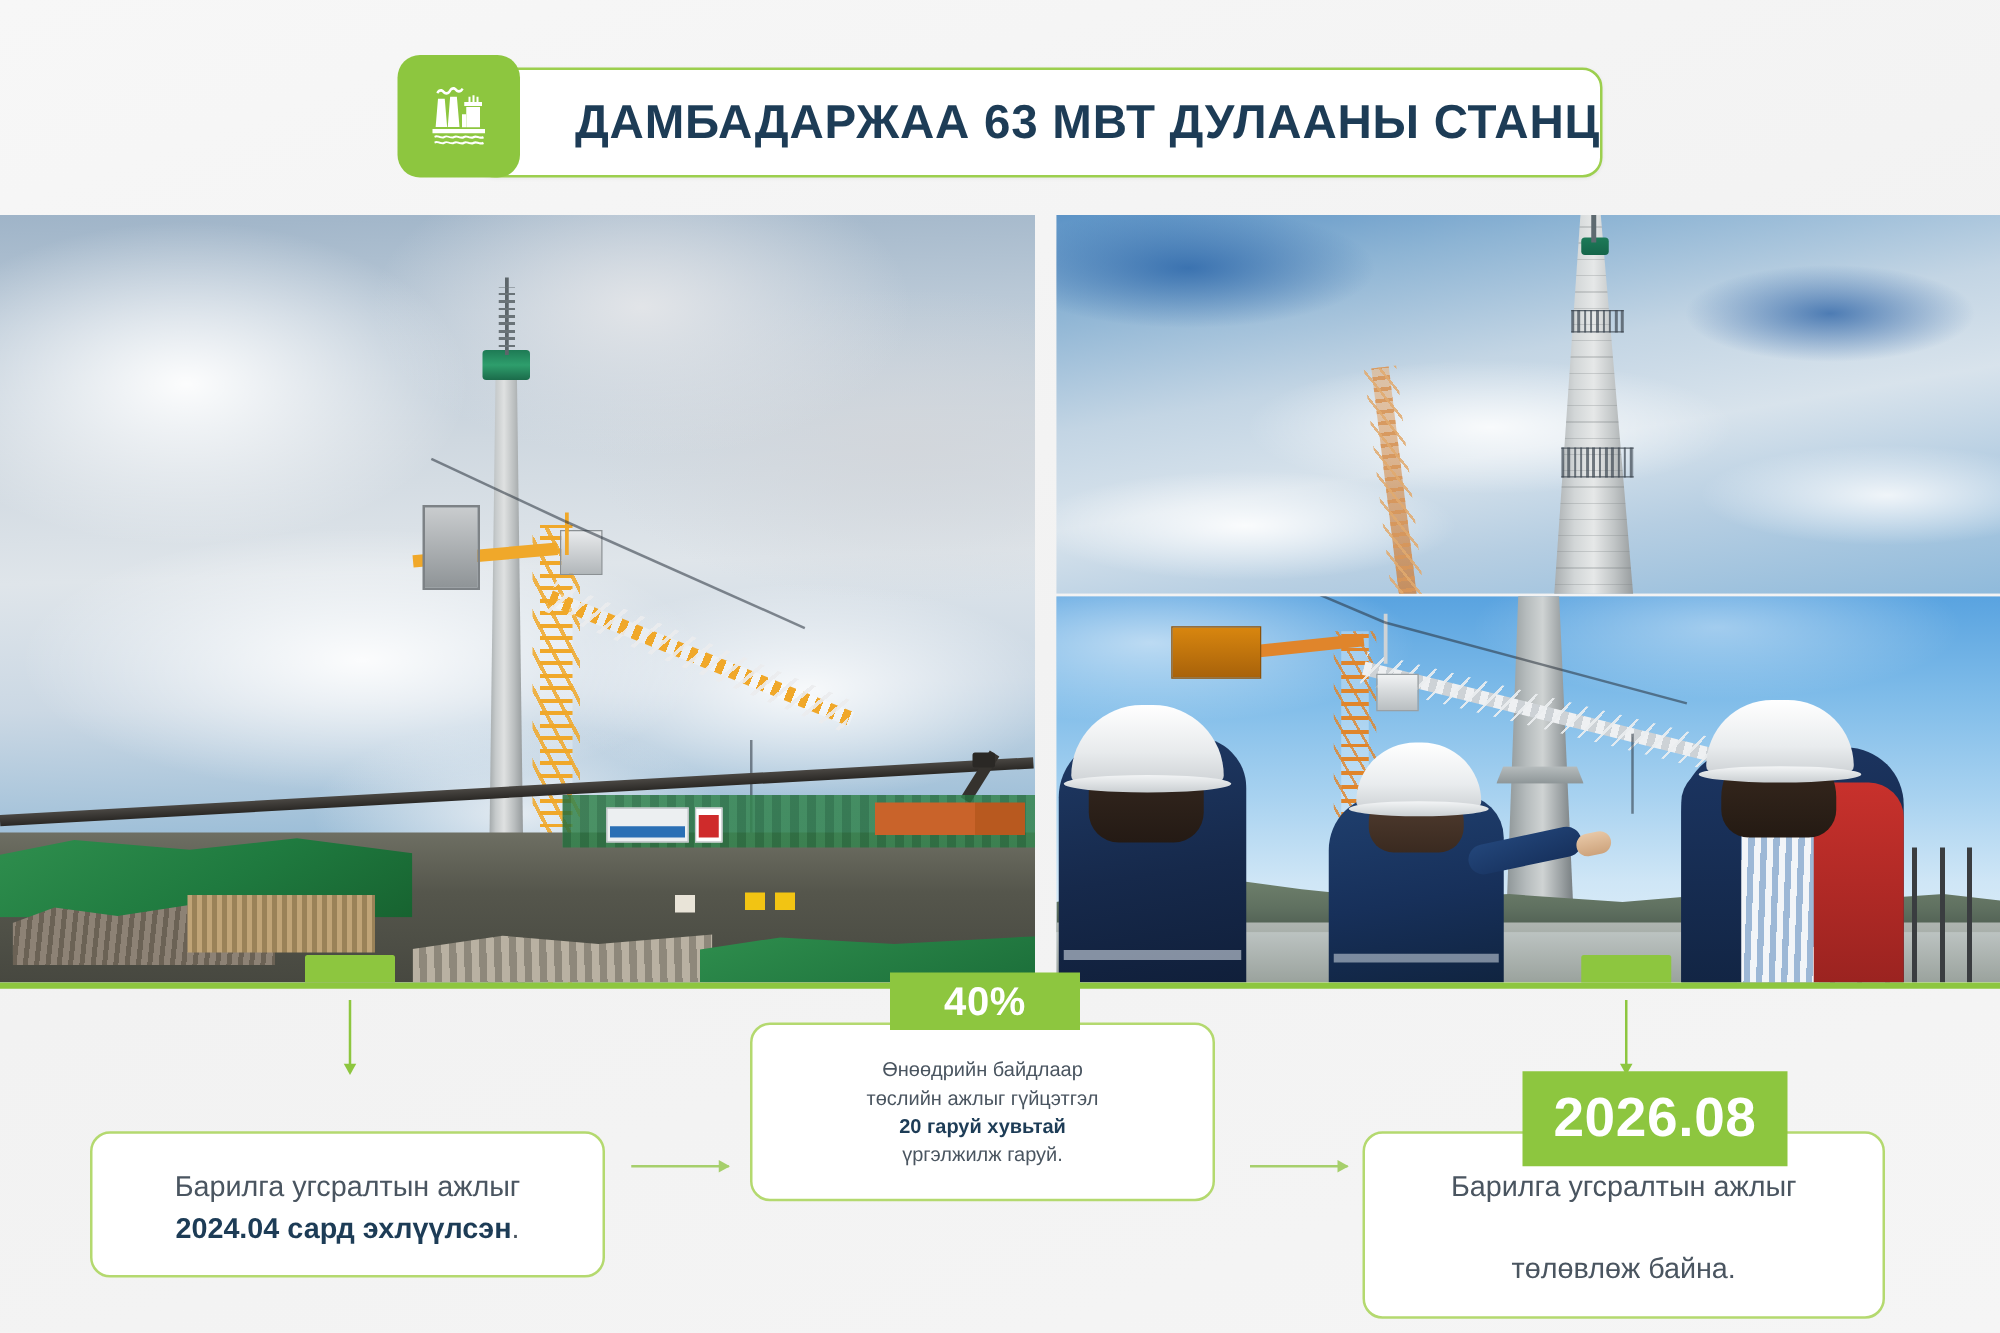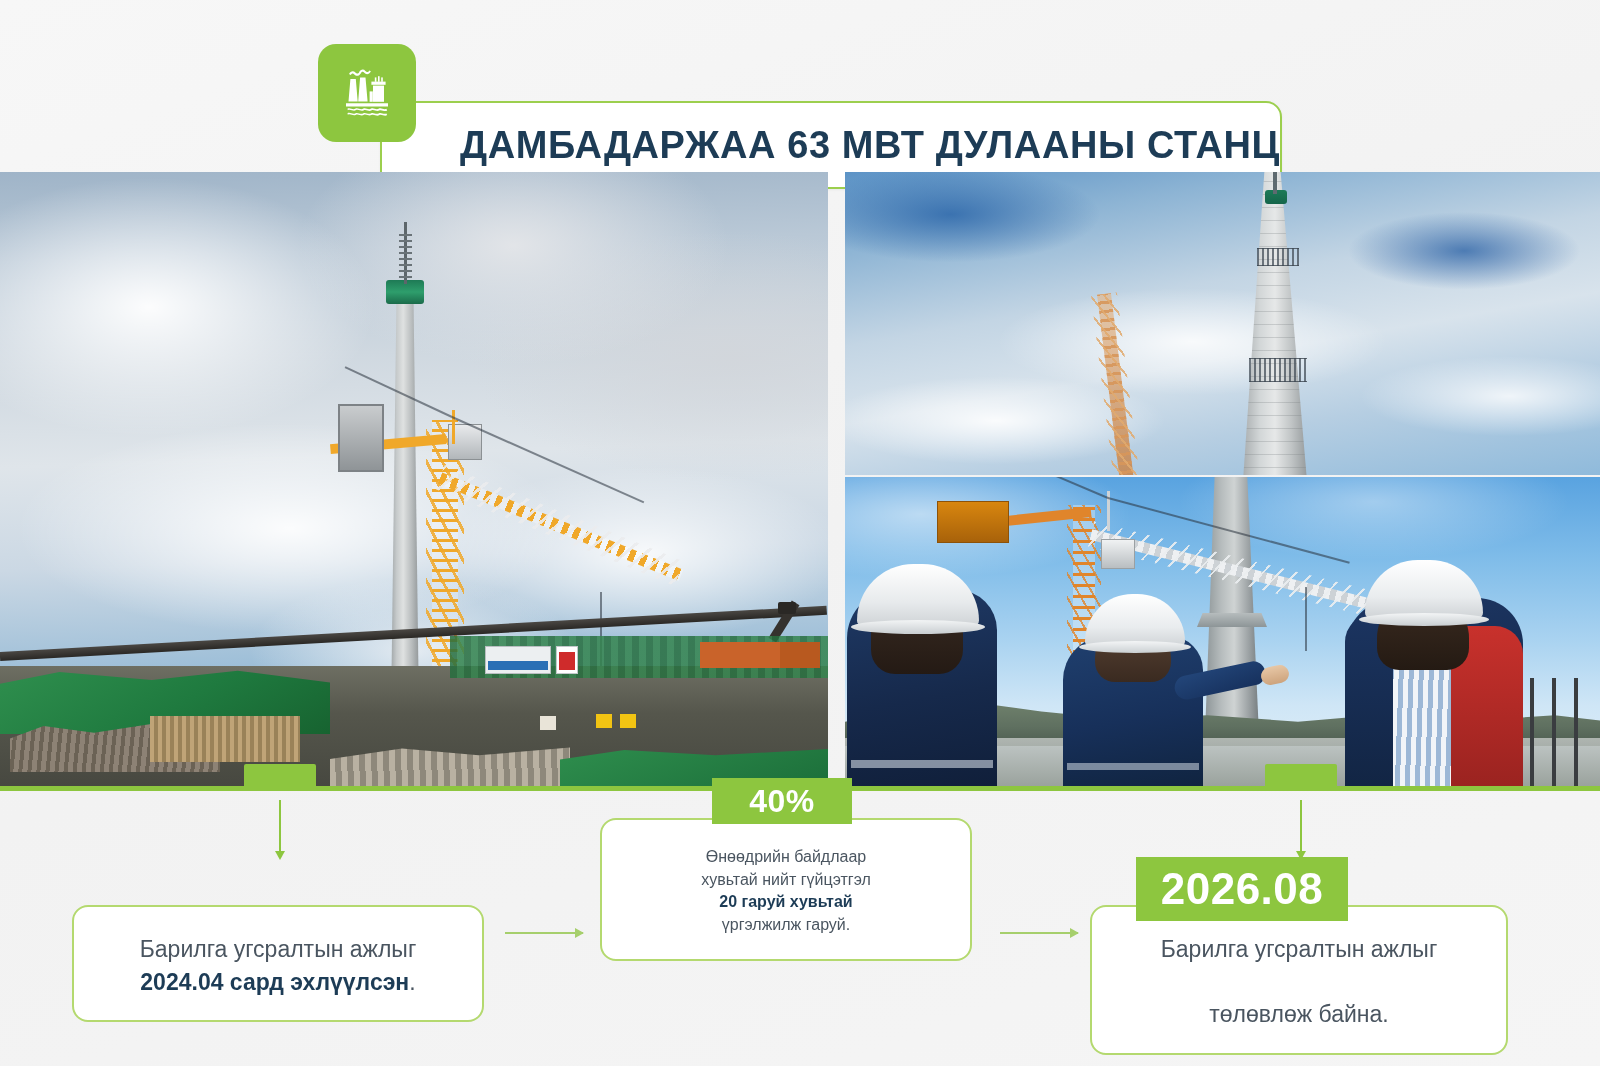--- a/index.html
+++ b/index.html
@@ -24,21 +24,20 @@
   .header-pill {
     position: absolute;
     left: 62px; top: 10px;
     width: 902px; height: 88px;
     background: #ffffff;
     border: 2px solid #9ccf4e;
     border-radius: 16px;
     display: flex;
     align-items: center;
     box-shadow: 0 1px 3px rgba(0,0,0,0.05);
-    margin-top: 47px;
   }
   .header-title {
     margin-left: 78px;
     font-size: 38px;
     font-weight: bold;
     letter-spacing: 0.6px;
     color: #1d3c56;
     white-space: nowrap;
   }
   .header-iconbox {
@@ -152,22 +151,22 @@
     position: absolute;
     background: #8dc63f;
     color: #ffffff;
     font-size: 44px;
     font-weight: bold;
     letter-spacing: 0.5px;
     display: flex; align-items: center; justify-content: center;
     z-index: 4;
   }
   .badge-1 { left: 173px; top: 857px; width: 212px; height: 64px; }
-  .badge-2 { left: 712px; top: 778px; width: 140px; height: 46px; font-size: 32px; }
-  .badge-3 { left: 1136px; top: 857px; width: 212px; height: 64px; }
+  .badge-2 { left: 712px; top: 778px; width: 152px; height: 46px; font-size: 32px; }
+  .badge-3 { left: 1218px; top: 857px; width: 212px; height: 76px; }
 
   .card {
     position: absolute;
     background: #ffffff;
     border: 2px solid #b4d96f;
     border-radius: 16px;
     padding: 26px 22px 22px;
     text-align: center;
     color: #4a5560;
     line-height: 1.42;
@@ -444,21 +443,21 @@
     <span>Барилга угсралтын ажлыг</span>
     <br>
     <b>2024.04 сард эхлүүлсэн</b><span>.</span>
   </div>
 
   <div class="connector conn-1"></div>
 
   <div class="badge badge-2">40%</div>
   <div class="card card-2">
     <span>Өнөөдрийн байдлаар</span><br>
-    <span>хувьтай нийт гүйцэтгэл</span><br>
+    <span>төслийн ажлыг гүйцэтгэл</span><br>
     <b>20 гаруй хувьтай</b><br>
     <span>үргэлжилж гаруй.</span>
   </div>
 
   <div class="connector conn-2"></div>
 
   <div class="tab tab-3"></div>
   <div class="stem stem-3"></div>
 
   <div class="badge badge-3">2026.08</div>

